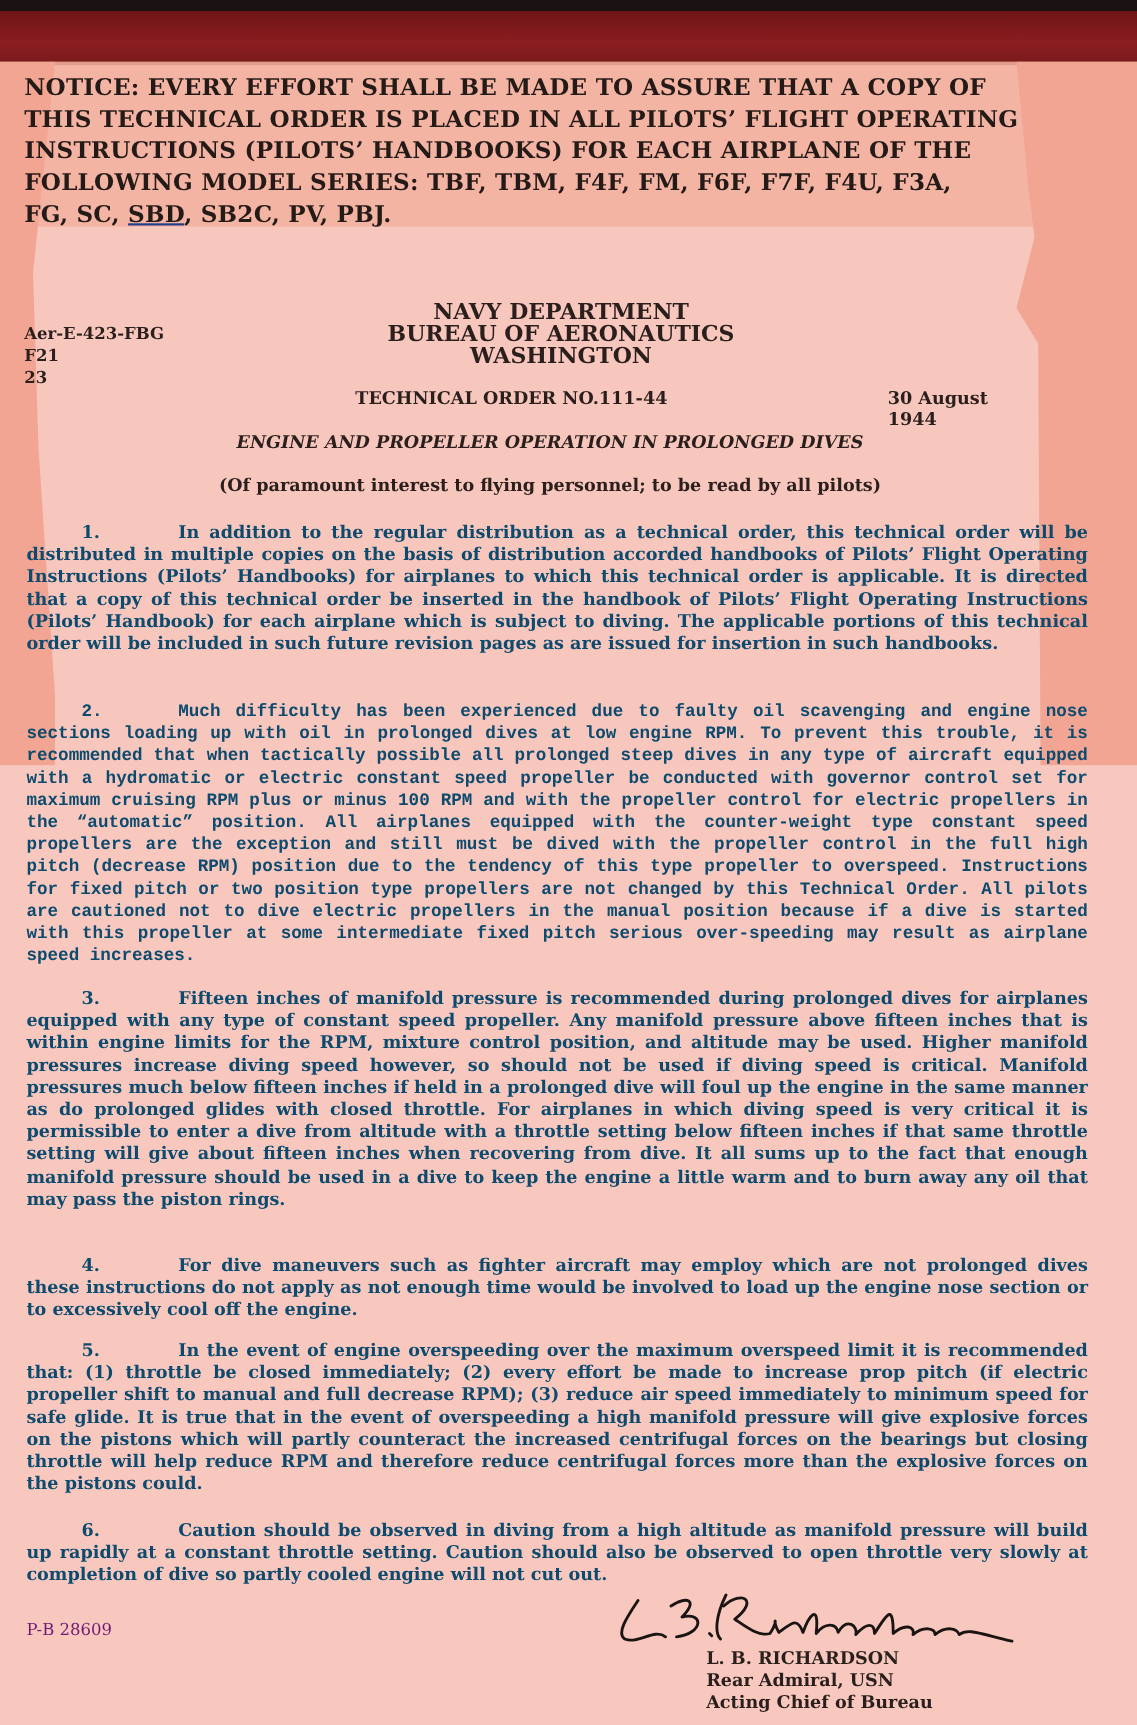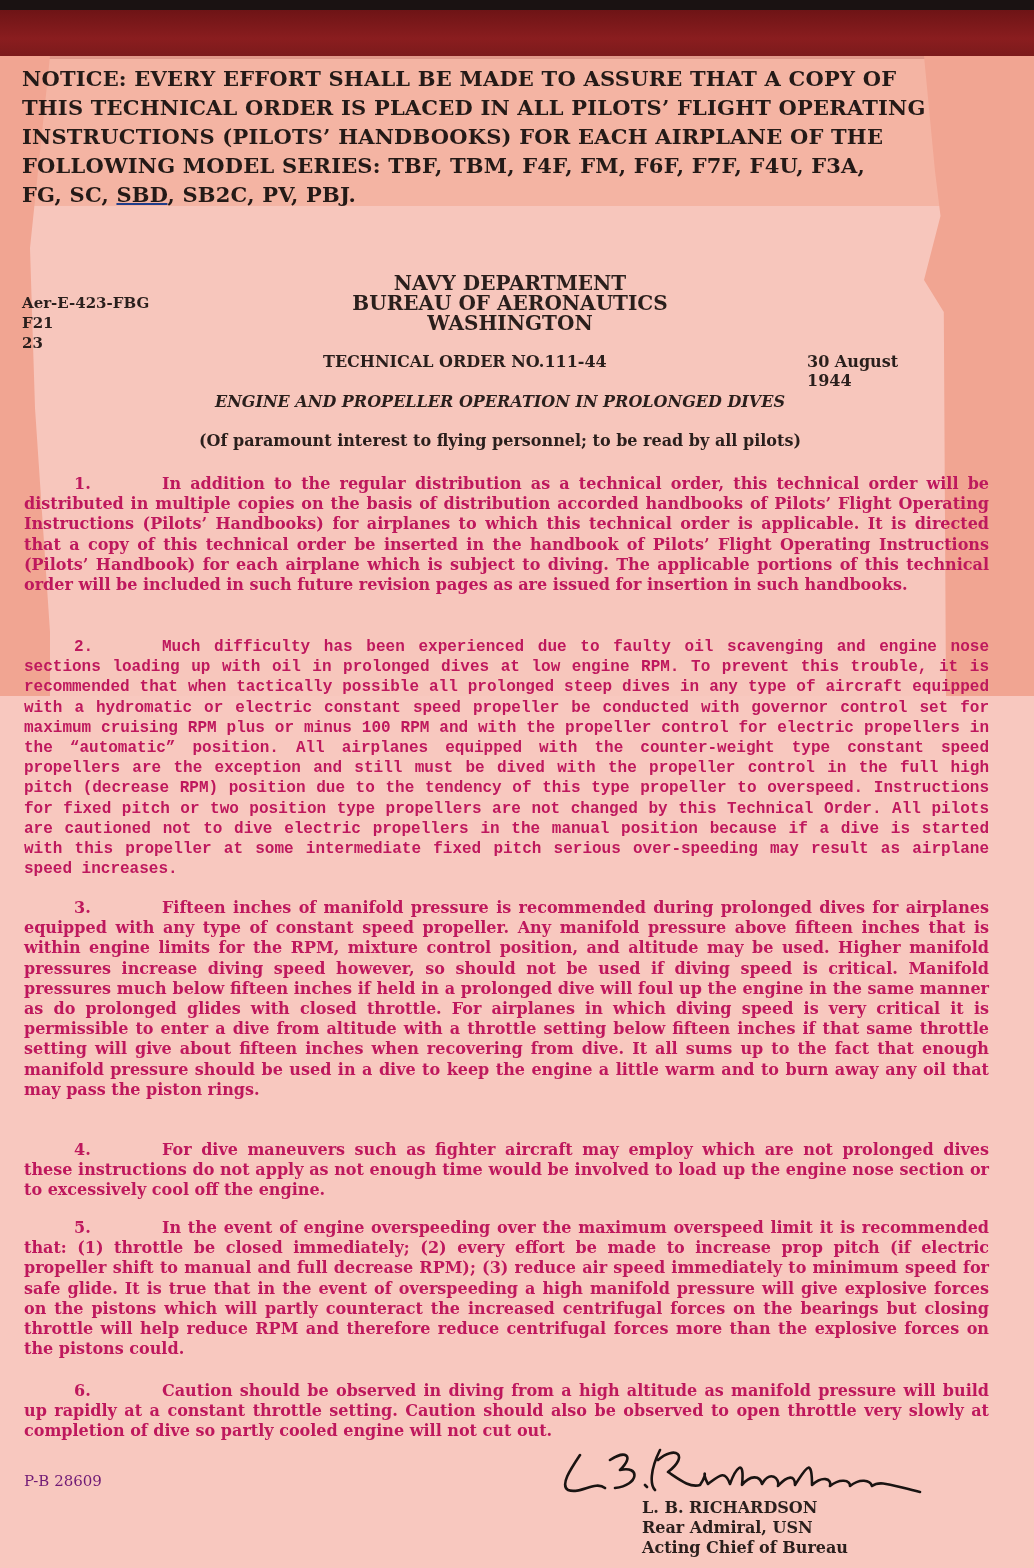--- a/index.html
+++ b/index.html
@@ -68,21 +68,21 @@
     font-weight: bold; font-size: 16px; font-style: italic;
   }
   .subtitle {
     position: absolute; left: 0; top: 431px; width: 1000px; text-align: center;
     font-size: 16px; font-weight: bold;
   }
 
   .para {
     position: absolute; left: 24px; width: 965px;
     font-size: 16px; line-height: 20.2px; font-weight: bold;
-    text-align: justify; color: #be185d;
+    text-align: justify; color: #0c4a6e;
   }
   .para .num { display: inline-block; width: 88px; padding-left: 50px; }
 
   .pb {
     position: absolute; left: 24px; top: 1472px; font-size: 15px; color: #701a75;
   }
   .signature {
     position: absolute; left: 550px; top: 1440px; width: 390px; height: 60px;
   }
   .signer {

